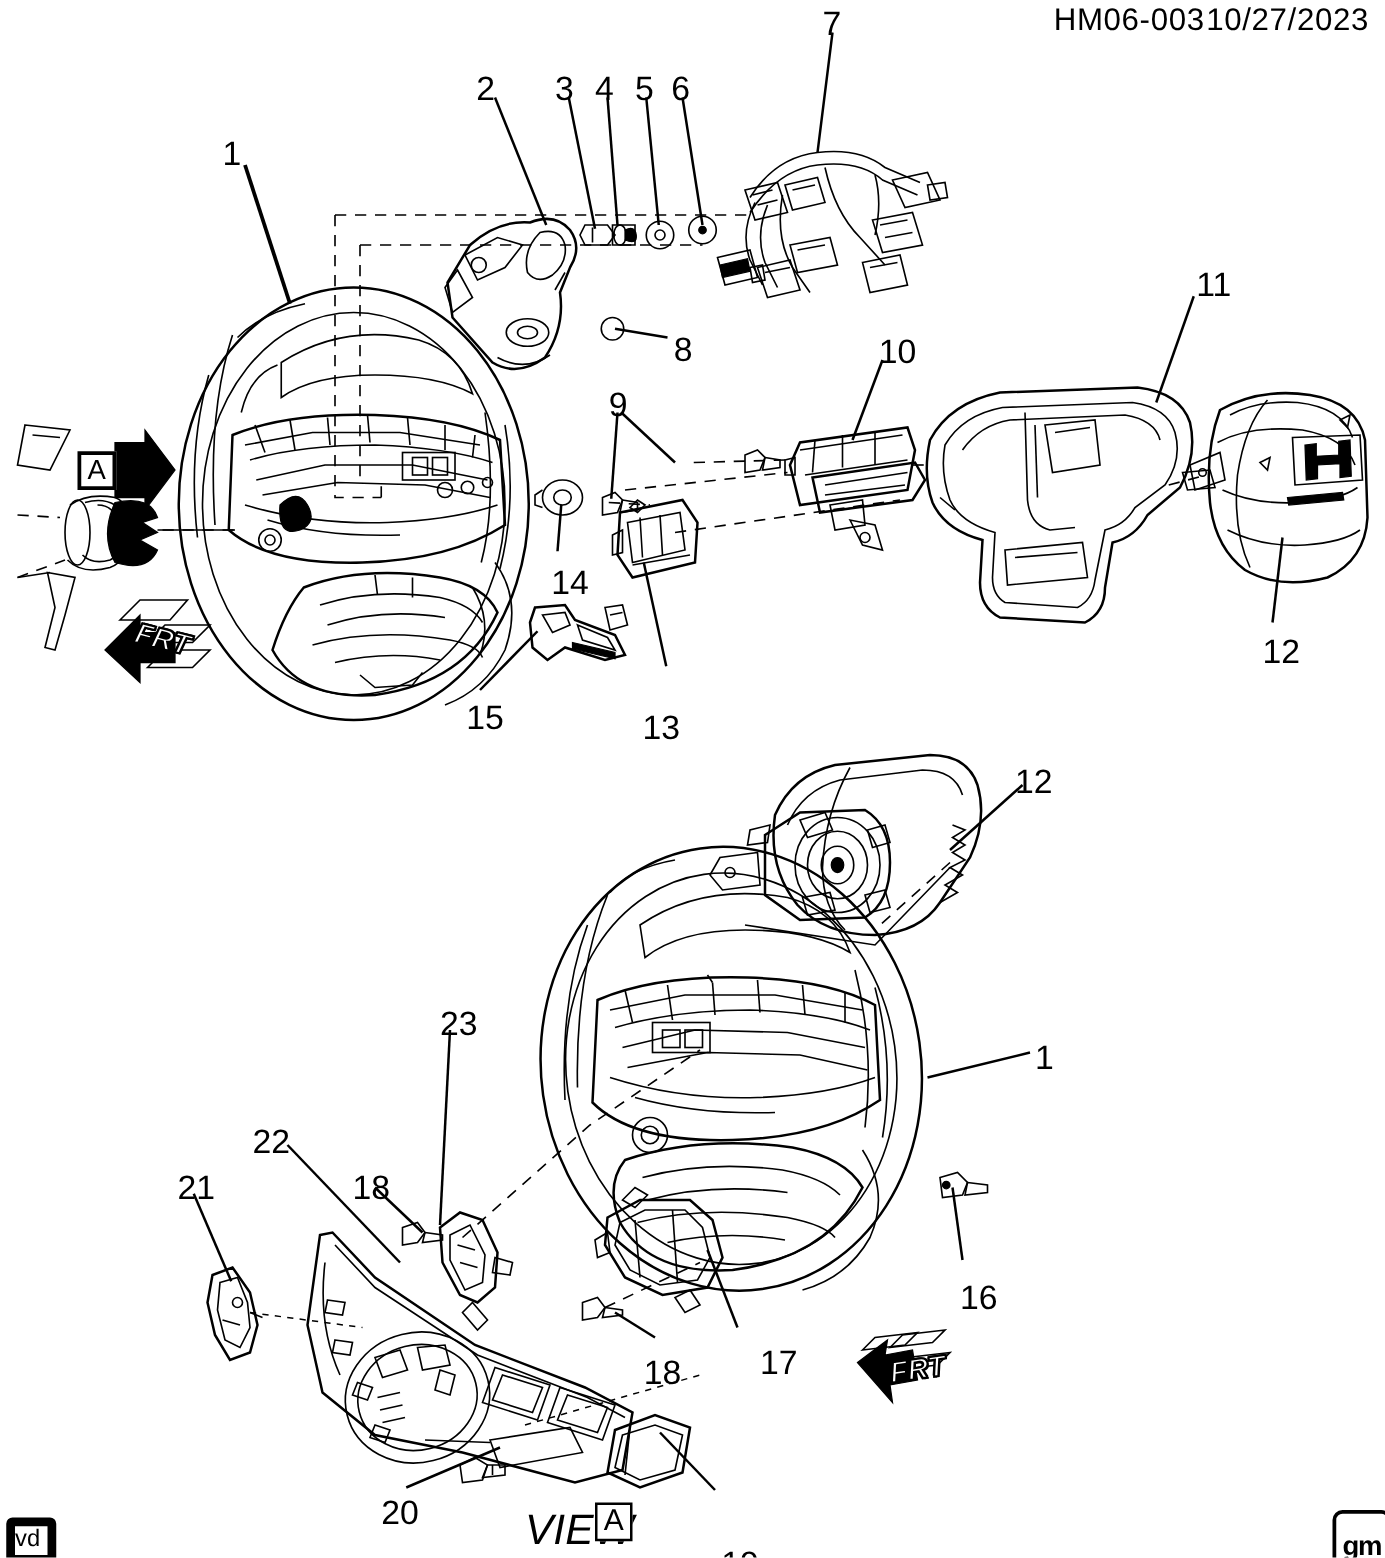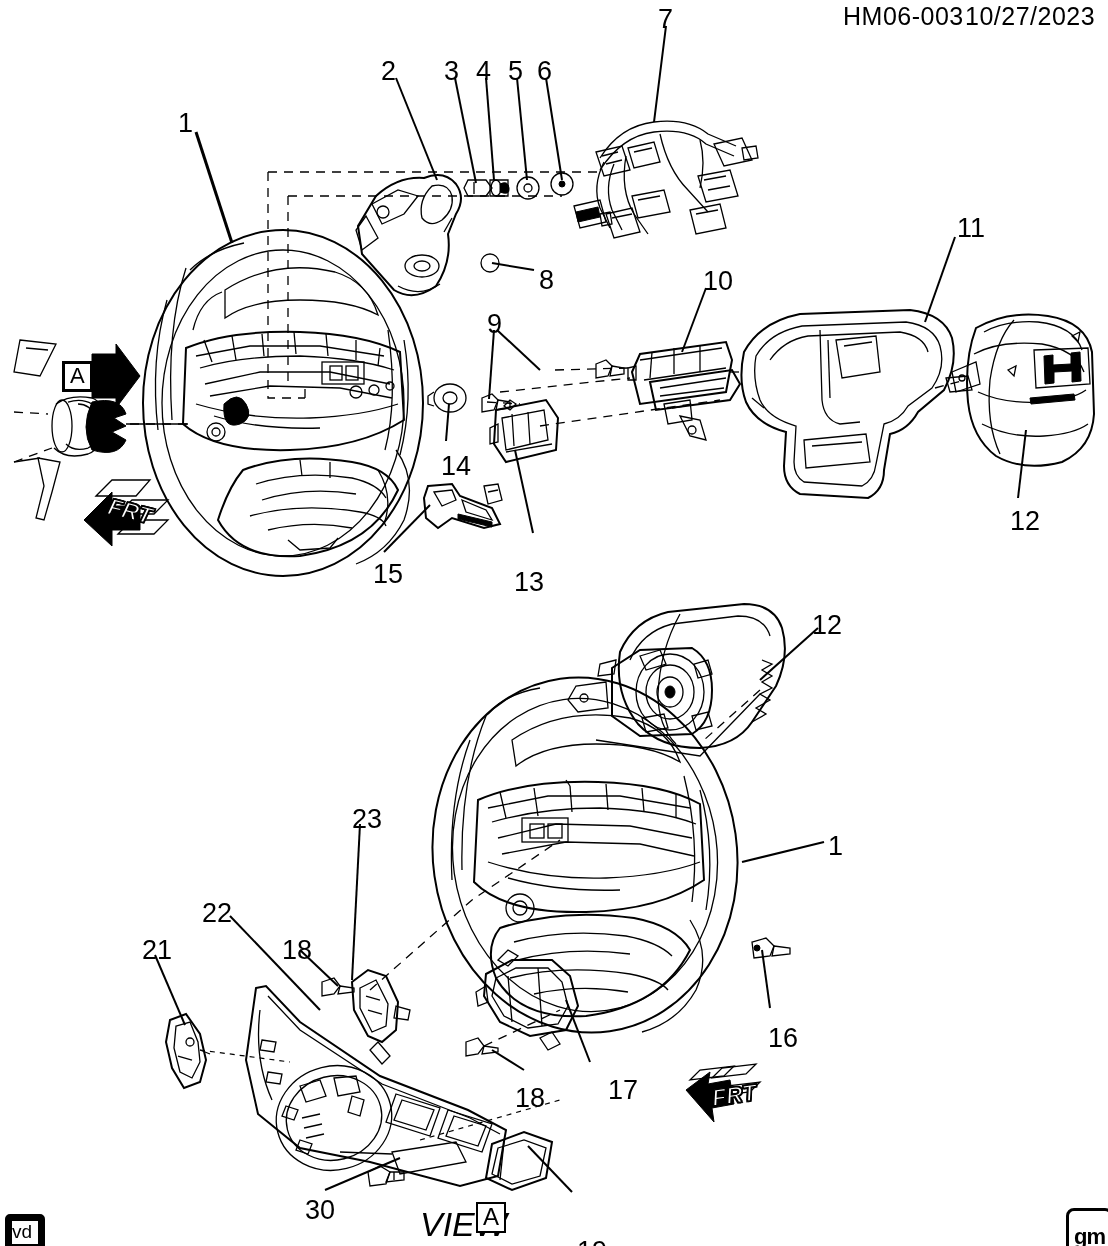--- a/index.html
+++ b/index.html
@@ -496,19 +496,19 @@
     <div class="callout" style="left: 957px; top: 215px;">11</div>
     <div class="callout" style="left: 1010px; top: 508px;">12</div>
     <div class="callout" style="left: 514px; top: 545px; margin-top: 24px;">13</div>
     <div class="callout" style="left: 441px; top: 453px;">14</div>
     <div class="callout" style="left: 373px; top: 561px;">15</div>
     <div class="callout" style="left: 768px; top: 1025px;">16</div>
     <div class="callout" style="left: 587px; top: 1077px; margin-left: 21px;">17</div>
     <div class="callout" style="left: 282px; top: 937px;">18</div>
     <div class="callout" style="left: 515px; top: 1085px;">18</div>
     <div class="callout" style="left: 577px; top: 1208px; margin-top: 30px;">19</div>
-    <div class="callout" style="left: 305px; top: 1197px;">30</div>
+    <div class="callout" style="left: 305px; top: 1197px;">20</div>
     <div class="callout" style="left: 142px; top: 937px;">21</div>
     <div class="callout" style="left: 202px; top: 900px;">22</div>
     <div class="callout" style="left: 352px; top: 806px;">23</div>
     <div class="callout" style="left: 812px; top: 612px;">12</div>
     <div class="callout" style="left: 828px; top: 833px;">1</div>
   </div>
 
 </body></html>

